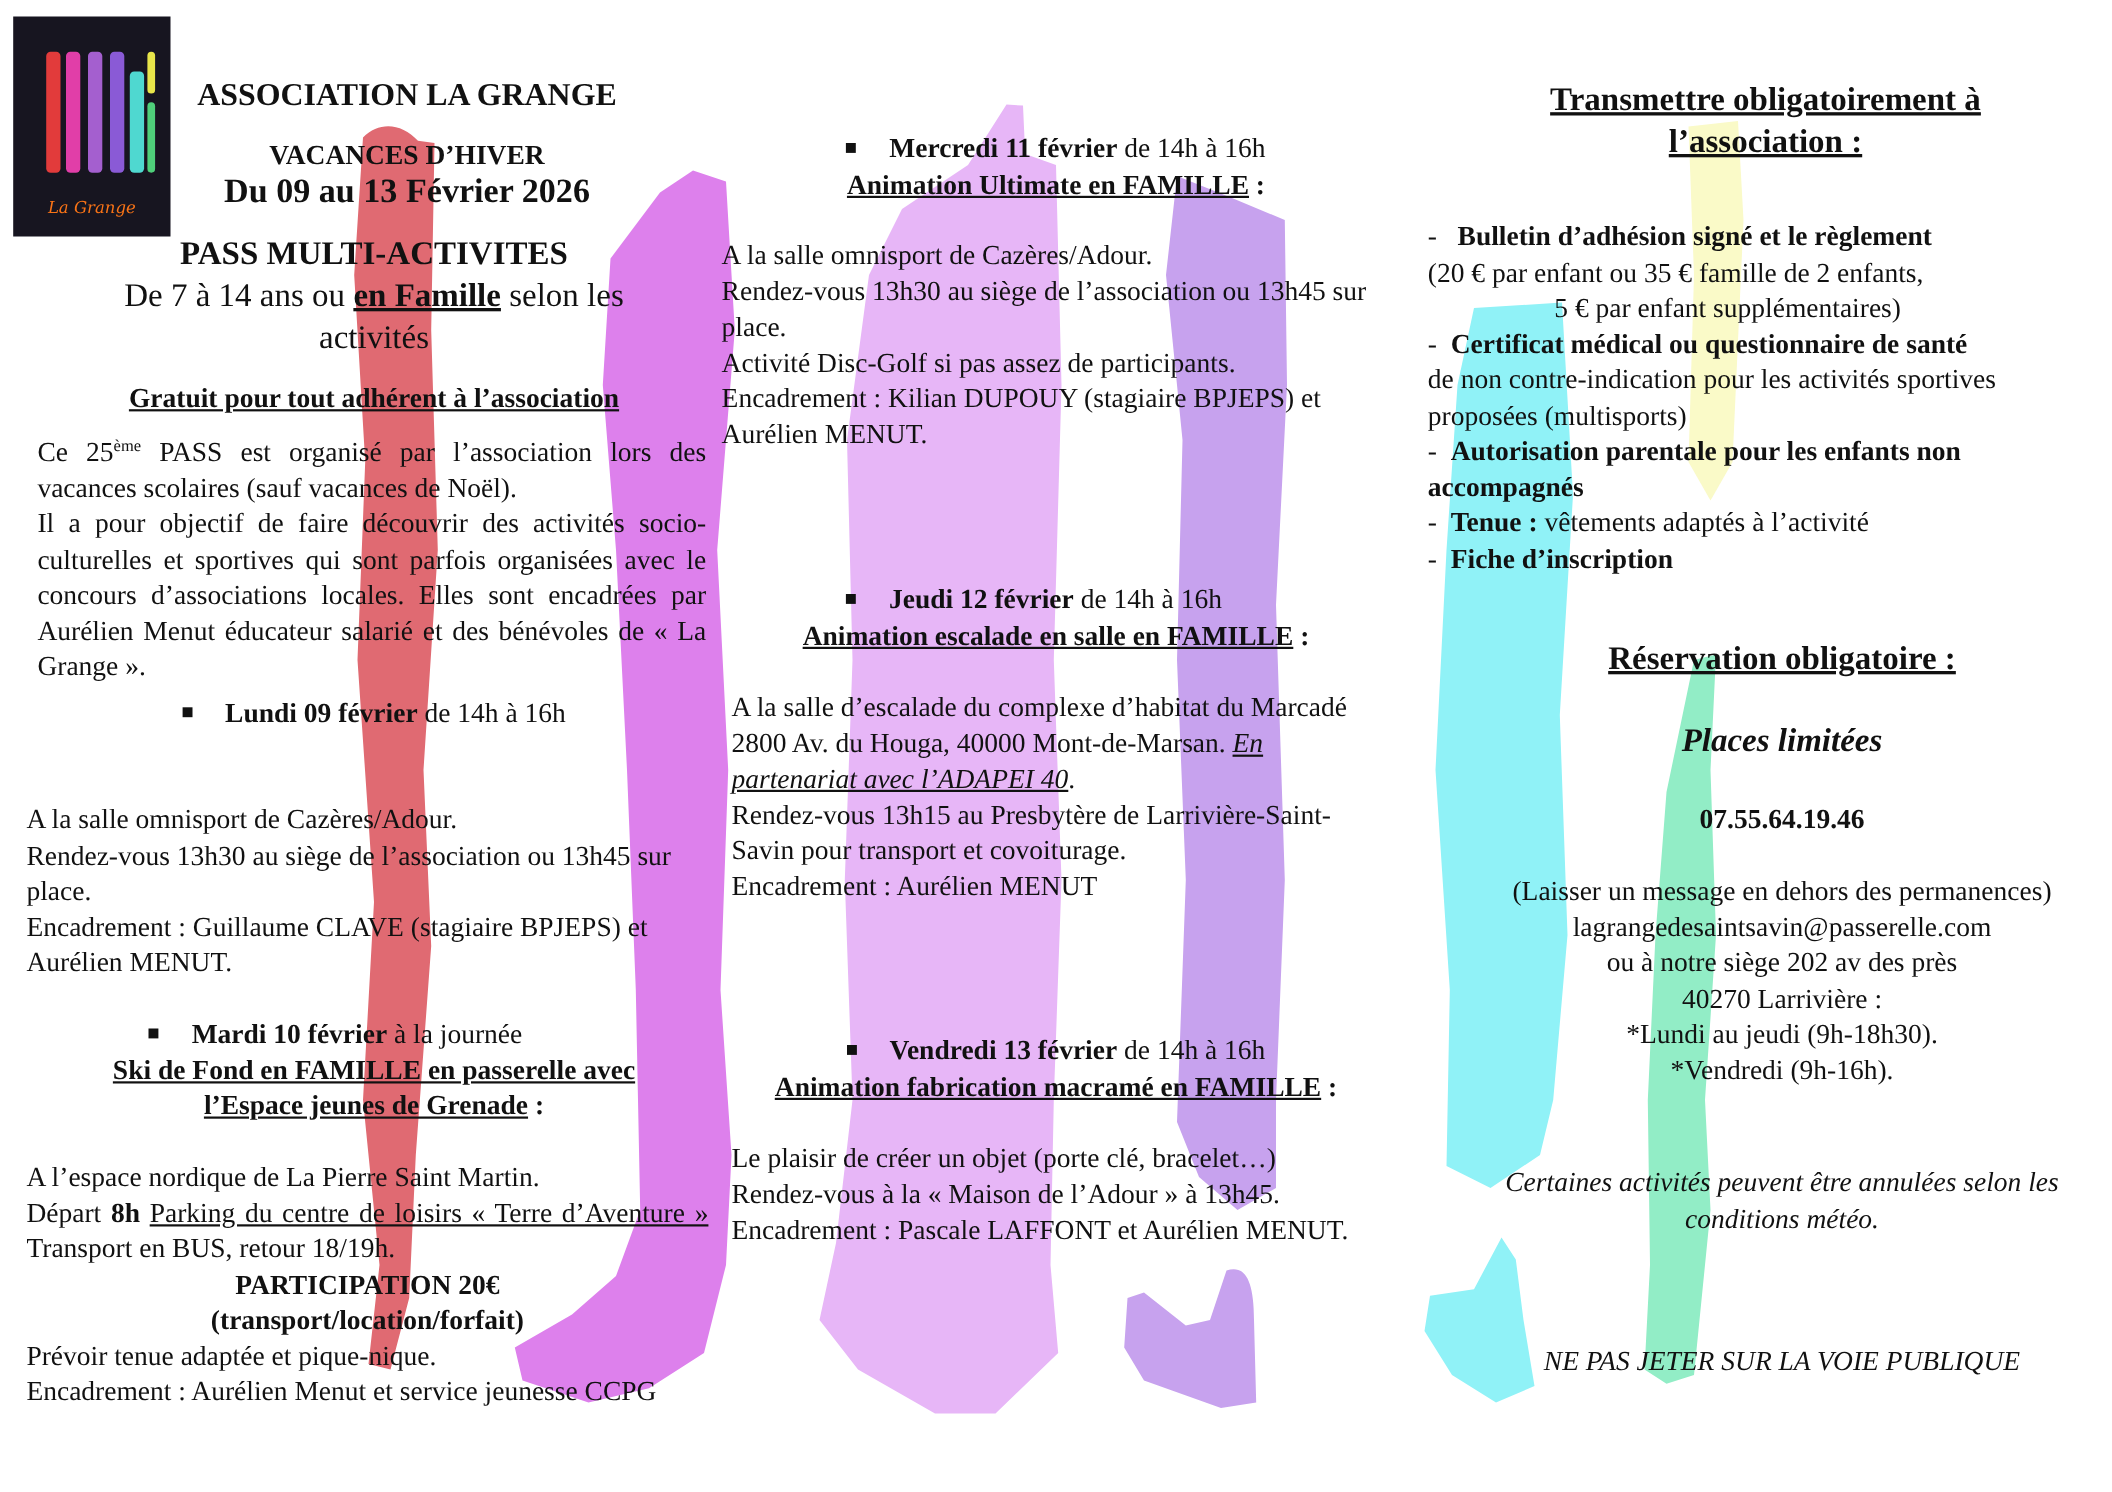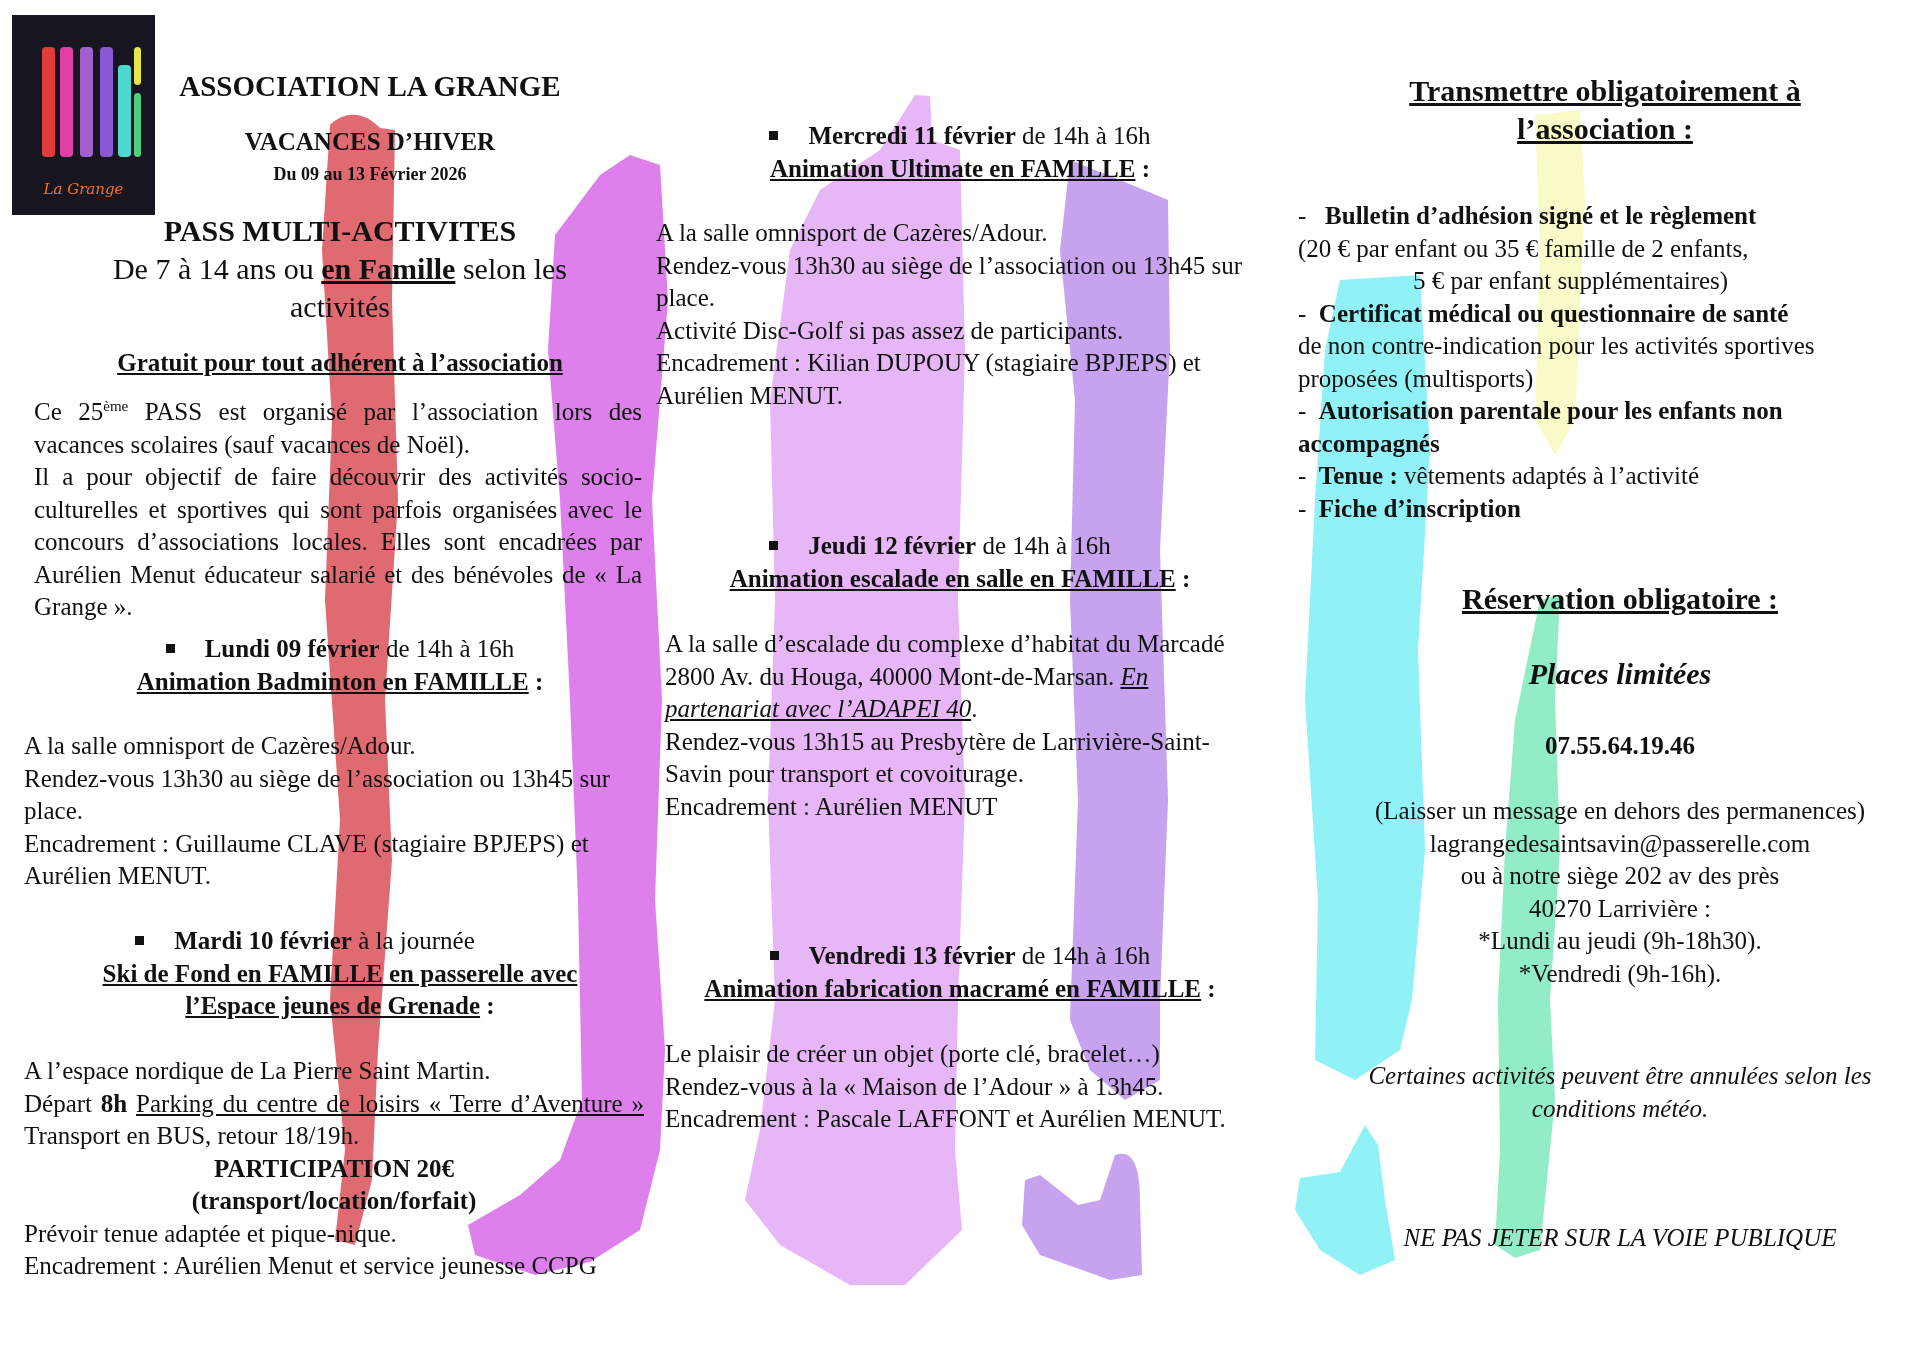--- a/index.html
+++ b/index.html
@@ -47,35 +47,34 @@
   <span class="ls" style="left:68px;background:#a45fcf;"></span>
   <span class="ls" style="left:88px;background:#8a5ad6;"></span>
   <span class="ls" style="left:106px;top:50px;height:92px;background:#4fd8d0;"></span>
   <span class="ls" style="left:122px;height:38px;width:7px;background:#e8e54a;"></span>
   <span class="ls" style="left:122px;top:78px;height:64px;width:7px;background:#4fcf7a;"></span>
   <div class="script">La Grange</div>
 </div>
 
 <div class="blk c b" style="left:175px;top:68px;width:390px;font-size:29px;line-height:36px;">ASSOCIATION LA GRANGE</div>
 <div class="blk c b" style="left:175px;top:126px;width:390px;font-size:25px;line-height:32px;">VACANCES D’HIVER</div>
-<div class="blk c b" style="left:175px;top:158px;width:390px;font-size:18px;line-height:32px;">Du 09 au 13 Février 2026</div>
+<div class="blk c b" style="left:175px;top:158px;width:390px;font-size:31px;line-height:32px;">Du 09 au 13 Février 2026</div>
 <div class="blk c b" style="left:40px;top:212px;width:600px;font-size:30px;line-height:38px;">PASS MULTI-ACTIVITES</div>
 <div class="blk c" style="left:70px;top:250px;width:540px;font-size:30px;line-height:38px;">
   <span>De 7 à 14 ans ou </span><span class="b u">en Famille</span><span> selon les activités</span>
 </div>
 <div class="blk c b u" style="left:40px;top:347px;width:600px;">Gratuit pour tout adhérent à l’association</div>
 
 <div class="blk j" style="left:34px;top:390px;width:608px;">
   <p><span>Ce 25</span><sup style="font-size:15px;">ème</sup><span> PASS est organisé par l’association lors des vacances scolaires (sauf vacances de Noël).</span></p>
   <p>Il a pour objectif de faire découvrir des activités socio-culturelles et sportives qui sont parfois organisées avec le concours d’associations locales. Elles sont encadrées par Aurélien Menut éducateur salarié et des bénévoles de « La Grange ».</p>
 </div>
 
 <div class="blk c" style="left:40px;top:633px;width:600px;">
   <p><span class="bullet"></span><span class="b">Lundi 09 février</span><span> de 14h à 16h</span></p>
-  <p class="b"><span class="u">Animation Badminton en FAMILLE</span><span> :</span></p>
 </div>
 <div class="blk" style="left:24px;top:730px;width:620px;">
   <p>A la salle omnisport de Cazères/Adour.</p>
   <p>Rendez-vous 13h30 au siège de l’association ou 13h45 sur place.</p>
   <p>Encadrement : Guillaume CLAVE (stagiaire BPJEPS) et Aurélien MENUT.</p>
 </div>
 
 <div class="blk c" style="left:40px;top:925px;width:600px;">
   <p style="padding-right:70px;"><span class="bullet"></span><span class="b">Mardi 10 février</span><span> à la journée</span></p>
   <p class="b u">Ski de Fond en FAMILLE en passerelle avec</p>

